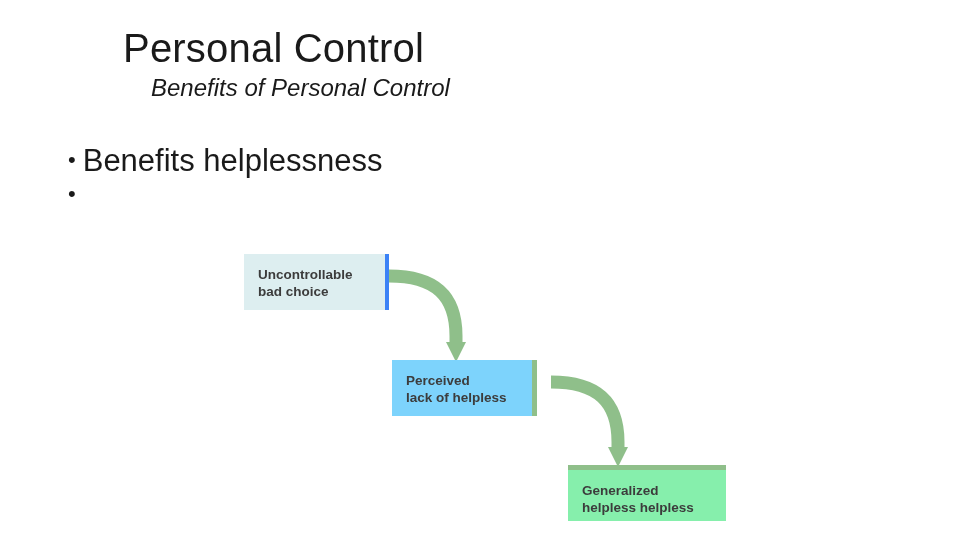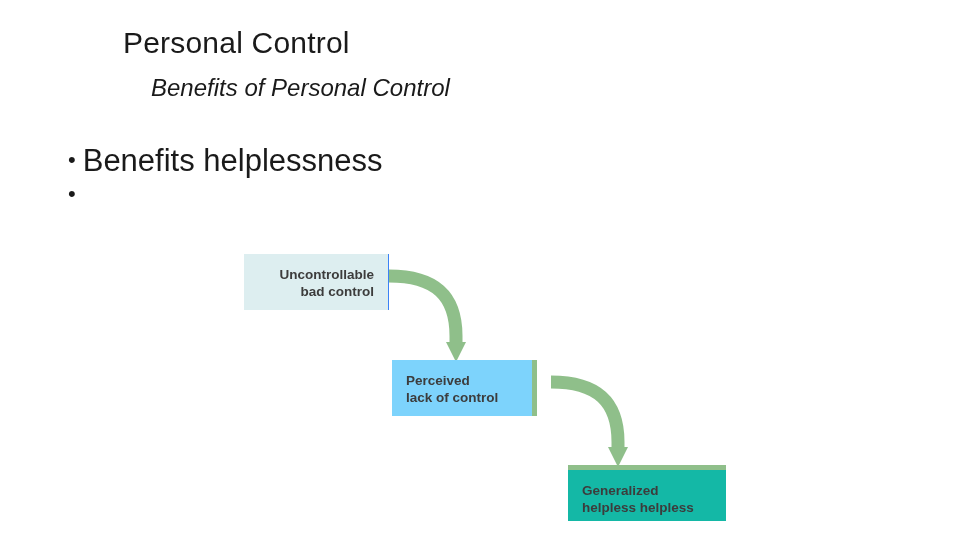--- a/index.html
+++ b/index.html
@@ -15,21 +15,21 @@
   }
   .slide {
     position: relative;
     width: 960px;
     height: 540px;
   }
   .title {
     position: absolute;
     left: 123px;
     top: 26px;
-    font-size: 30px;
+    font-size: 40px;
     color: #1a1a1a;
     font-weight: normal;
     letter-spacing: 0.2px;
   }
   .subtitle {
     position: absolute;
     left: 123px;
     top: 74px;
     font-size: 24px;
     font-style: italic;
@@ -72,37 +72,36 @@
     color: #3c3c3c;
     line-height: 1.28;
     padding: 12px 14px;
   }
   .node-1 {
     left: 4px;
     top: 4px;
     width: 145px;
     height: 56px;
     background: #ddeef0;
-    border-right: 1px solid #3b82f6;
-    text-align: right;
+    border-right: 4px solid #3b82f6;
   }
   .node-2 {
     left: 152px;
     top: 110px;
     width: 145px;
     height: 56px;
     background: #7dd3fc;
     border-right: 5px solid #8fbf8a;
   }
   .node-3 {
     left: 328px;
     top: 215px;
     width: 158px;
     height: 56px;
-    background: #14b8a6;
+    background: #86efac;
     border-top: 5px solid #8fbf8a;
   }
   .arrow-svg {
     position: absolute;
     left: 0;
     top: 0;
     width: 520px;
     height: 285px;
     pointer-events: none;
   }
@@ -129,26 +128,26 @@
 
     <svg class="arrow-svg" viewBox="0 0 520 285">
       <path d="M149 26 C 196 26, 216 46, 216 86 L 216 96" fill="none" stroke="#8fbf8a" stroke-width="13" stroke-linecap="butt"></path>
       <path d="M216 112 L 206 92 L 226 92 Z" fill="#8fbf8a"></path>
       <path d="M311 132 C 358 132, 378 152, 378 192 L 378 201" fill="none" stroke="#8fbf8a" stroke-width="13" stroke-linecap="butt"></path>
       <path d="M378 217 L 368 197 L 388 197 Z" fill="#8fbf8a"></path>
     </svg>
 
     <div class="node node-1">
       <div>Uncontrollable</div>
-      <div>bad control</div>
+      <div>bad choice</div>
     </div>
 
     <div class="node node-2">
       <div>Perceived</div>
-      <div>lack of control</div>
+      <div>lack of helpless</div>
     </div>
 
     <div class="node node-3">
       <div>Generalized</div>
       <div>helpless helpless</div>
     </div>
 
   </div>
 </div>
 

